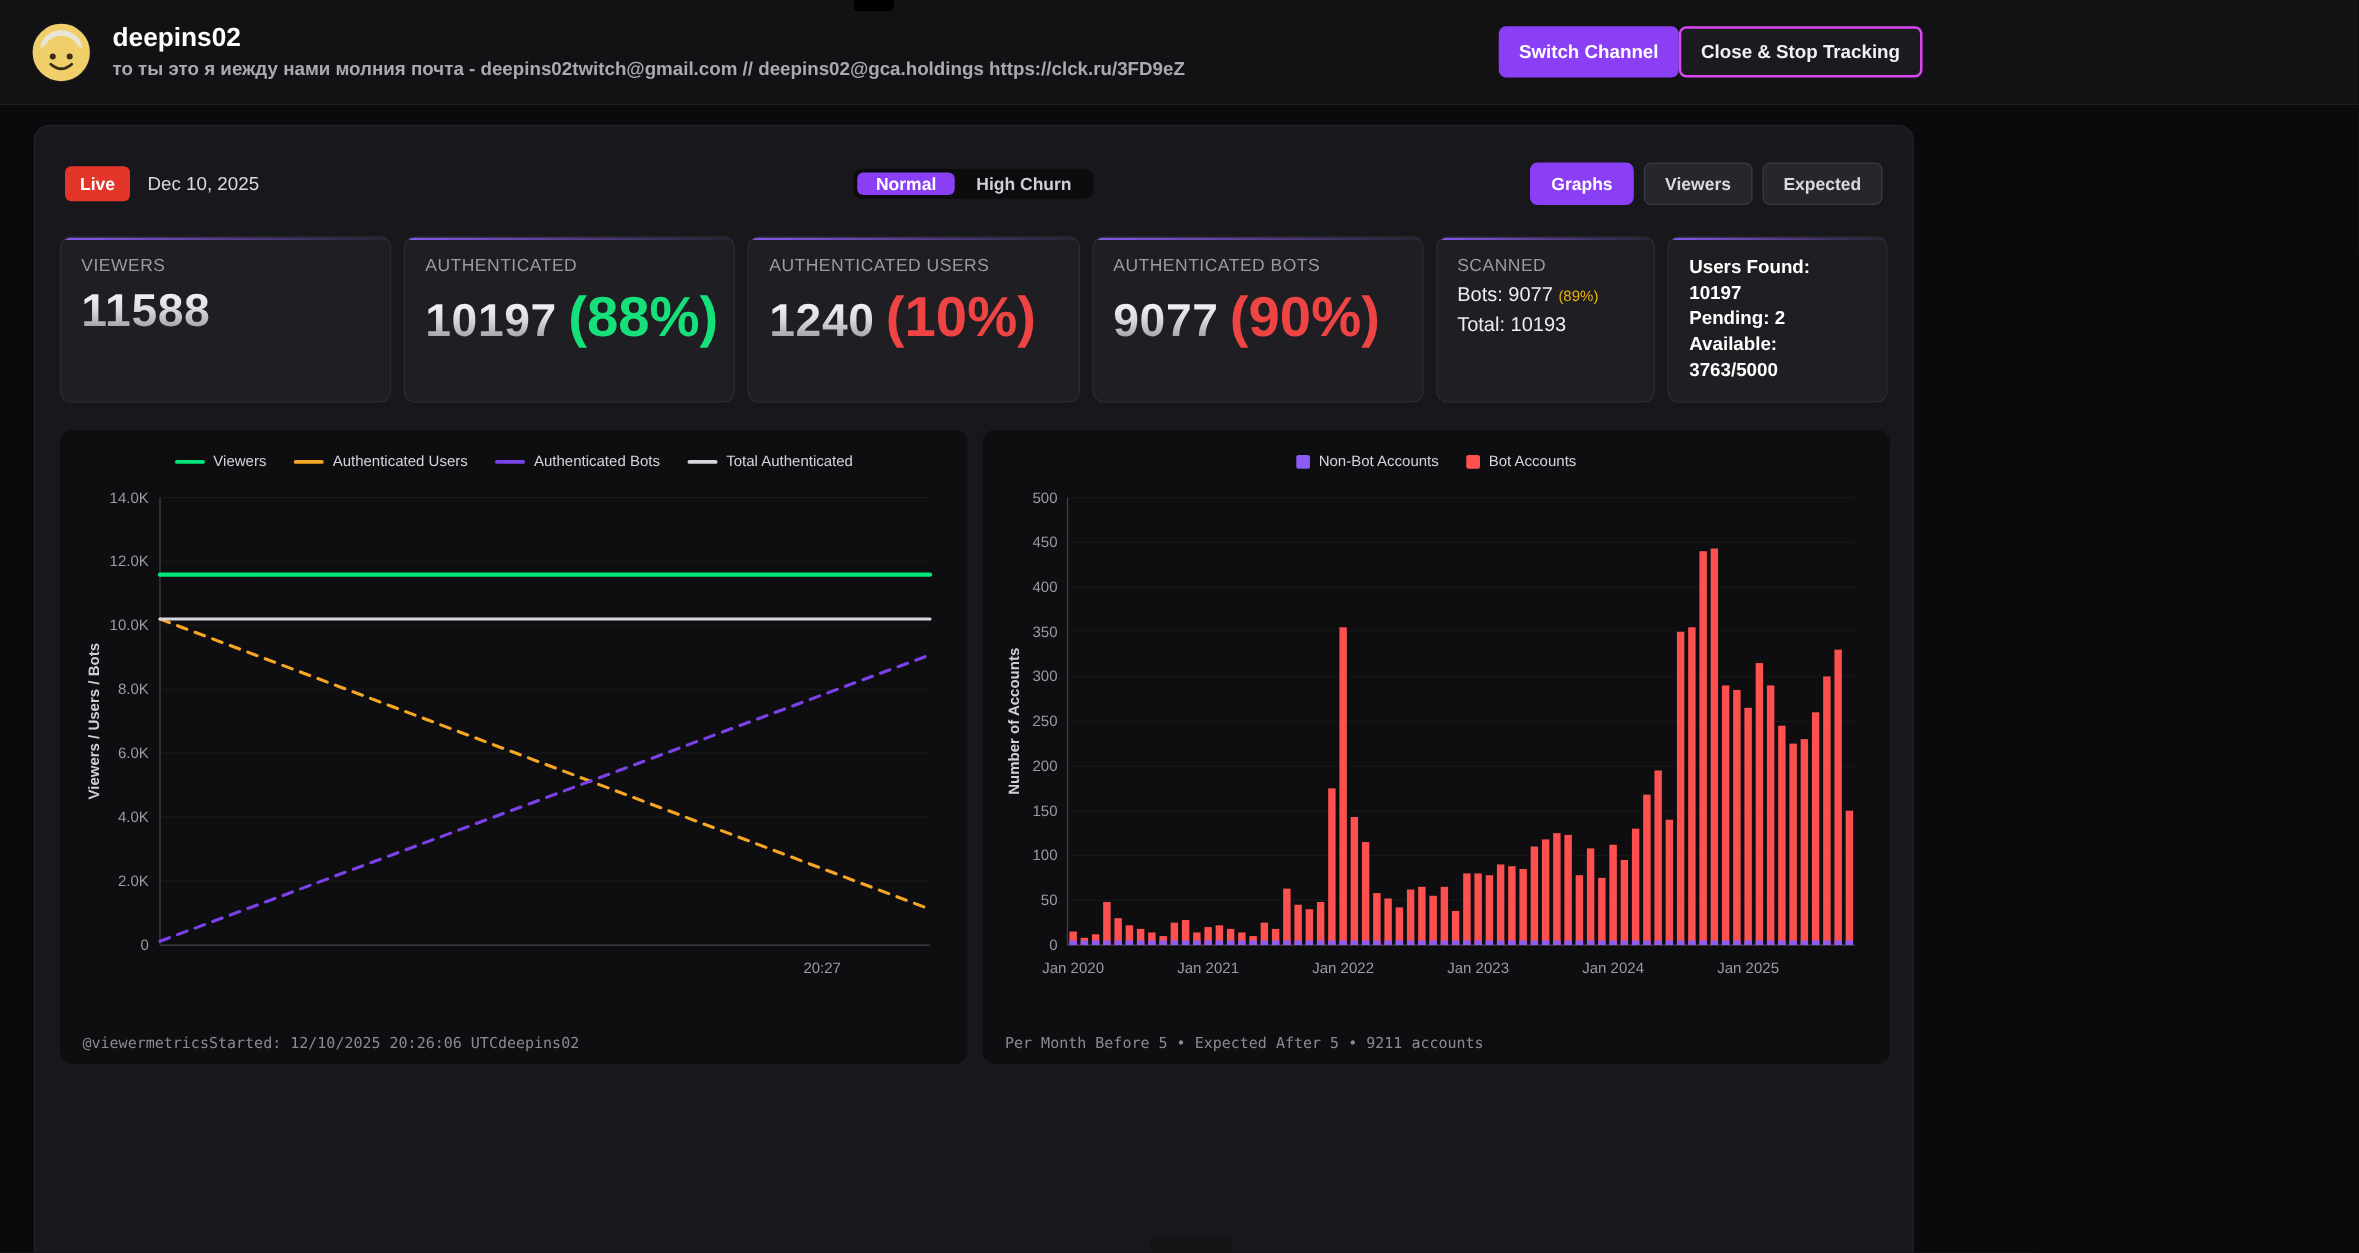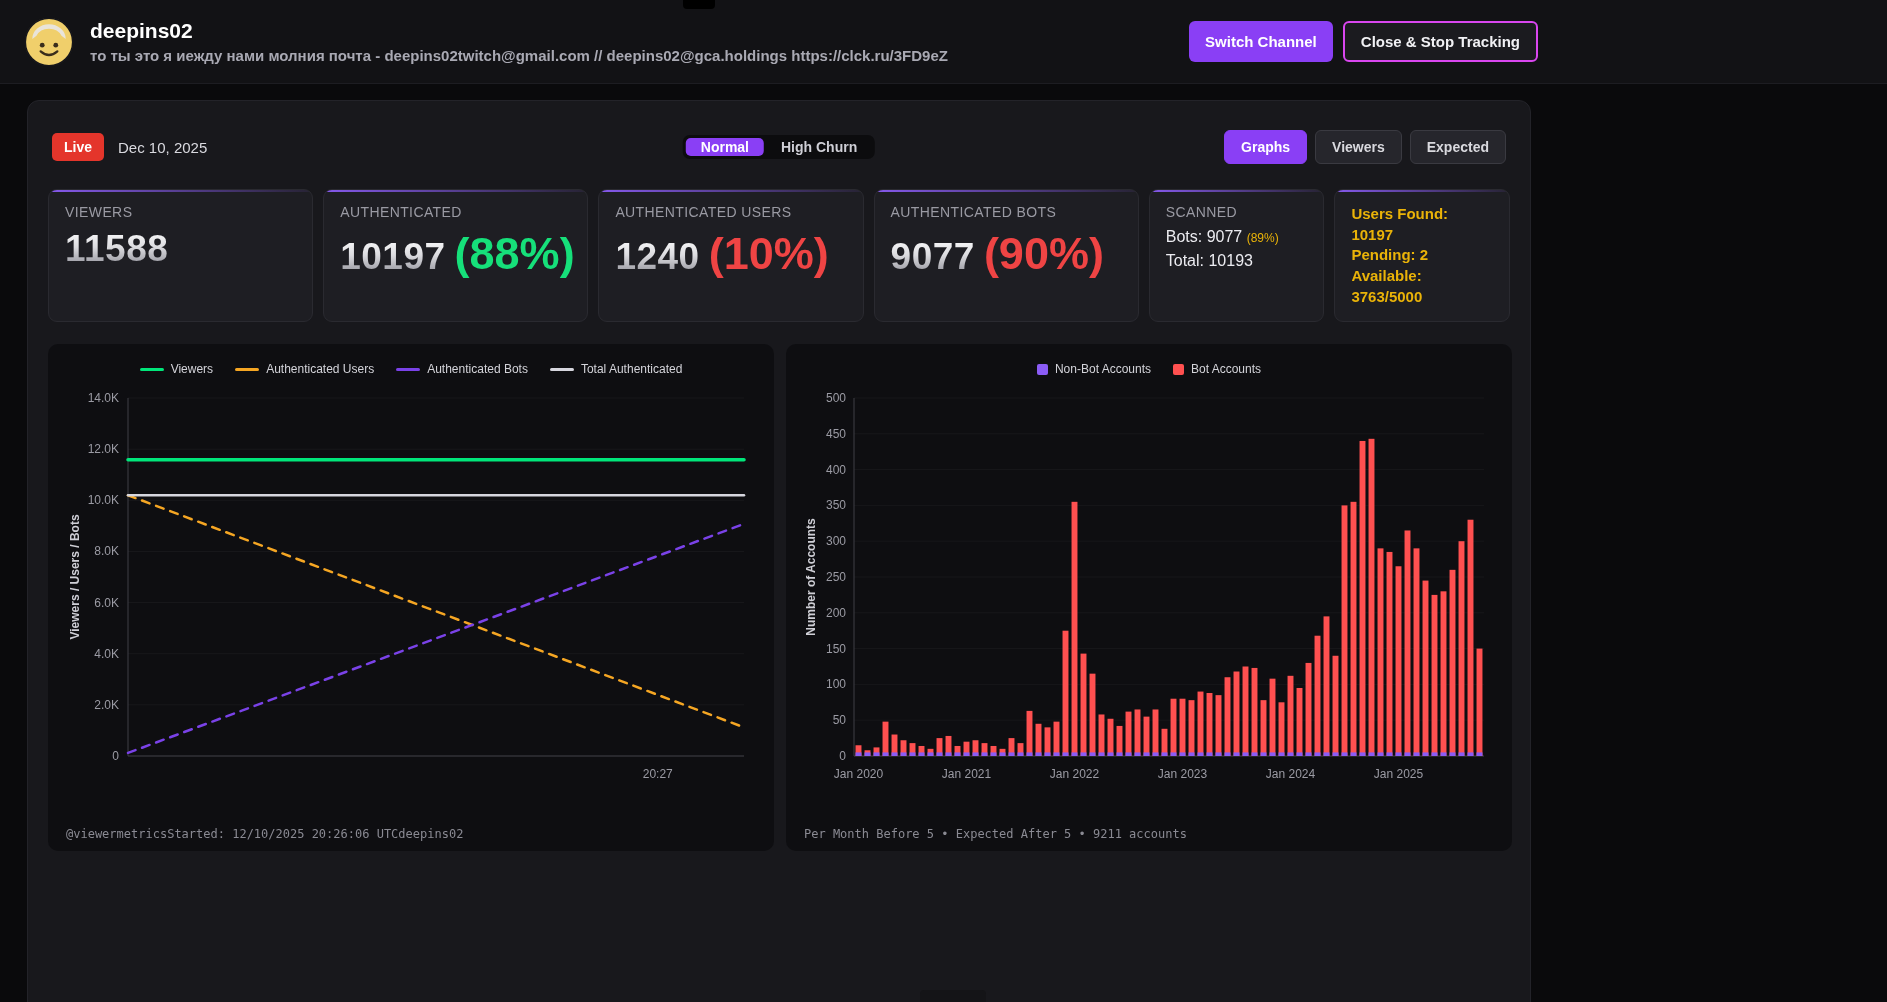--- a/index.html
+++ b/index.html
@@ -19,21 +19,21 @@
   .bottom-notch{position:absolute;bottom:0;left:920px;width:66px;height:12px;background:#141417;border-radius:4px 4px 0 0;}
 
   
   header{width:100%;height:84px;background:#121215;border-bottom:1px solid #1d1d22;}
   .header-inner{width:1538px;height:100%;display:flex;align-items:center;gap:16px;padding-left:24px;}
   .avatar{width:50px;height:50px;border-radius:50%;overflow:hidden;flex:0 0 auto;}
   .avatar svg{display:block;width:100%;height:100%;}
   .header-text{display:flex;flex-direction:column;gap:4px;min-width:0;}
   .app-title{font-size:21px;font-weight:800;color:#ffffff;}
   .app-subtitle{font-size:15px;font-weight:600;color:#a9a9b3;}
-  .header-buttons{margin-left:auto;display:flex;gap:10px;}
+  .header-buttons{margin-left:auto;display:flex;gap:0;}
   .btn{border:none;cursor:pointer;border-radius:6px;font-family:inherit;font-size:15px;font-weight:700;padding:10px 16px;}
   .btn.purple{background:var(--accent);color:#fff;}
   .btn.ghost{background:#1b1b1f;color:#f1f1f4;border:2px solid #d946ef;}
 
   
   .panel{
     position:relative;margin:16px 0 0 27px;width:1504px;height:920px;
     background:#18181c;border:1px solid #232329;border-radius:12px;padding:20px;
   }
 
@@ -66,21 +66,21 @@
   .grad{
     font-size:37px;font-weight:800;letter-spacing:.5px;
     background:linear-gradient(180deg,#ffffff 0%,#dcdce0 45%,#84848d 100%);
     -webkit-background-clip:text;background-clip:text;color:transparent;
   }
   .pct{font-size:45px;font-weight:700;}
   .pct.green{color:var(--green);}
   .pct.red{color:var(--red);}
   .stat-line{font-size:16px;color:#ececf1;margin-top:6px;}
   .stat-line .dim{font-size:12px;color:#eab308;}
-  .stat-line-bold{font-size:15px;font-weight:700;color:#eab308;line-height:1.38;}
+  .stat-line-bold{font-size:15px;font-weight:700;color:#ffffff;line-height:1.38;}
 
   
   .charts-row{display:grid;grid-template-columns:1fr 1fr;gap:12px;}
   .chart-panel{
     background:#0e0e11;border-radius:10px;padding:12px 16px 10px;height:507px;
     display:flex;flex-direction:column;
   }
   .legend{display:flex;justify-content:center;align-items:center;gap:22px;padding:6px 0 2px;}
   .legend-item{display:flex;align-items:center;gap:7px;font-size:12px;color:#d4d4da;cursor:pointer;}
   .swatch-line{width:24px;height:3px;border-radius:2px;display:inline-block;}

